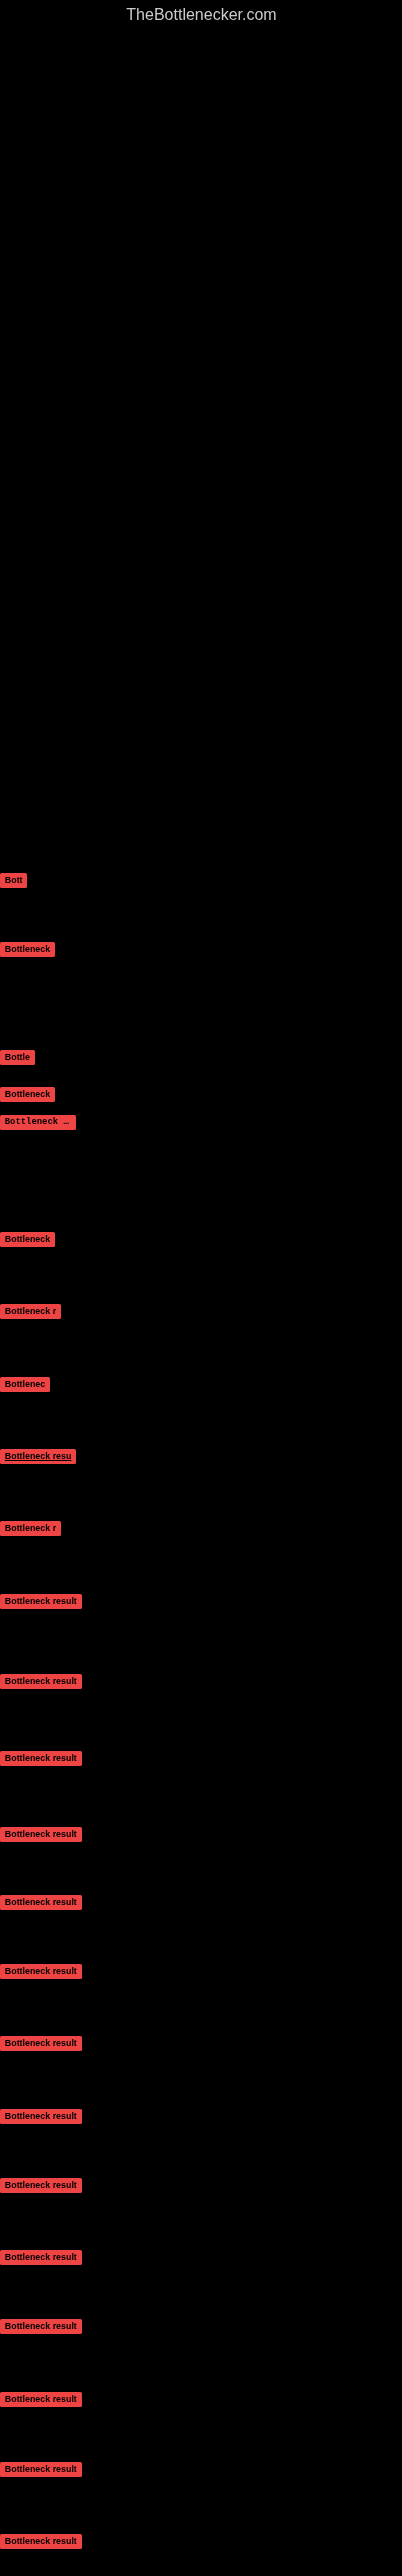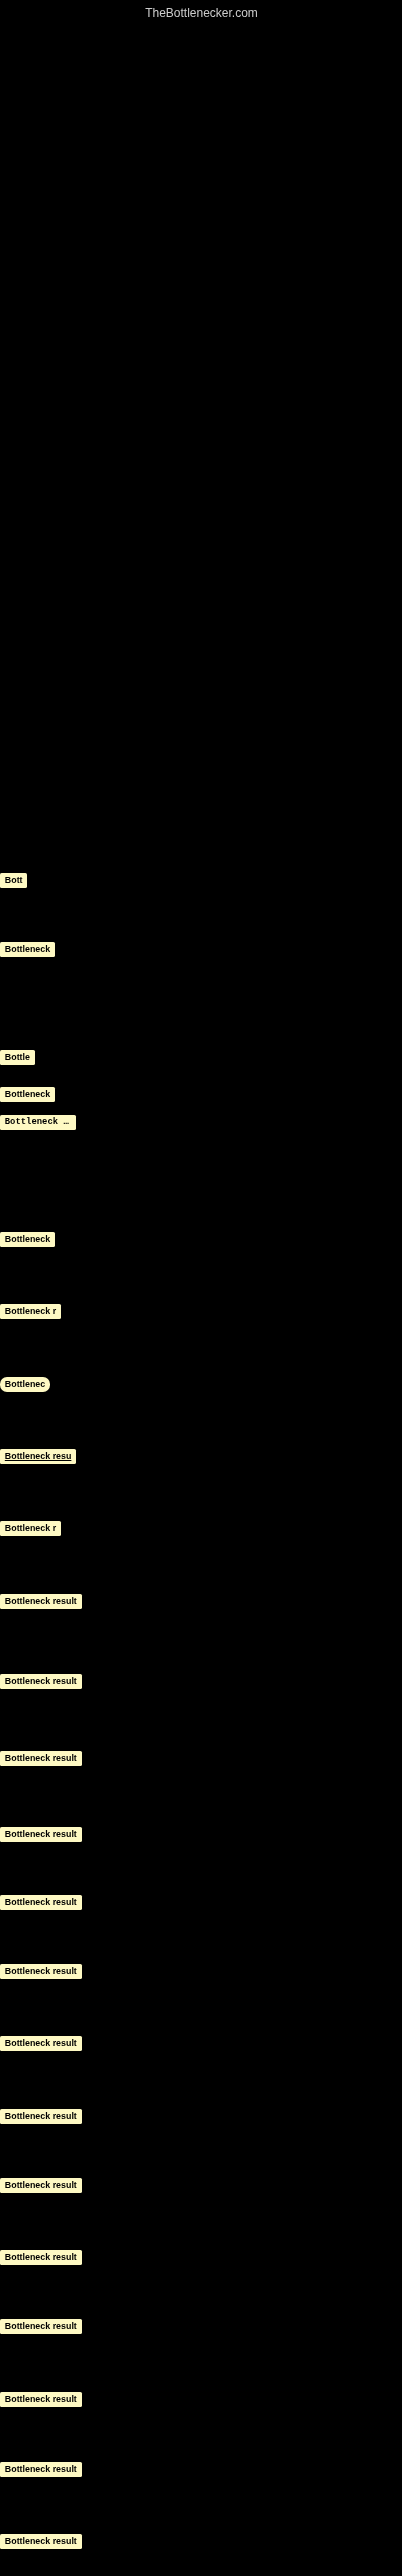--- a/index.html
+++ b/index.html
@@ -11,29 +11,29 @@
     body {
       background-color: #000000;
       width: 403px;
       min-height: 2576px;
       font-family: Arial, sans-serif;
       position: relative;
     }
 
     .site-title {
       color: #cccccc;
-      font-size: 12px;
+      font-size: 16px;
       text-align: center;
       padding-top: 6.4px;
       padding-bottom: 3.2px;
     }
 
     .bottleneck-label {
       display: inline-block;
-      background-color: #fef9c3;
+      background-color: #ef4444;
       color: #000000;
       font-size: 8.9px;
       font-weight: bold;
       padding: 2.4px 4.8px;
       border-radius: 1.6px;
       white-space: nowrap;
       overflow: hidden;
       text-overflow: ellipsis;
     }
 
@@ -48,21 +48,21 @@
 <div class="site-title">TheBottlenecker.com</div>
 
 <div id="results-container">
     <div class="result-row" style="top: 873px; left: 0px;"><span class="bottleneck-label" style="max-width: 32px;">Bott</span></div>
     <div class="result-row" style="top: 942px; left: 0px;"><span class="bottleneck-label" style="max-width: 58px;">Bottleneck</span></div>
     <div class="result-row" style="top: 1014px; left: 0px;"><span class="bottleneck-label" style="max-width: 40px; margin-top: 36px;">Bottle</span></div>
     <div class="result-row" style="top: 1087px; left: 0px;"><span class="bottleneck-label" style="max-width: 58px;">Bottleneck</span></div>
     <div class="result-row" style="top: 1115px; left: 0px; font-family: Liberation Mono, monospace;"><span class="bottleneck-label" style="max-width: 76px;">Bottleneck res</span></div>
     <div class="result-row" style="top: 1232px; left: 0px;"><span class="bottleneck-label" style="max-width: 58px;">Bottleneck</span></div>
     <div class="result-row" style="top: 1304px; left: 0px;"><span class="bottleneck-label" style="max-width: 66px;">Bottleneck r</span></div>
-    <div class="result-row" style="top: 1377px; left: 0px;"><span class="bottleneck-label" style="max-width: 53px; border-radius: 7px;">Bottlenec</span></div>
+    <div class="result-row" style="top: 1377px; left: 0px;"><span class="bottleneck-label" style="max-width: 53px;">Bottlenec</span></div>
     <div class="result-row" style="top: 1449px; left: 0px;"><span class="bottleneck-label" style="max-width: 82px; text-decoration: underline;">Bottleneck resu</span></div>
     <div class="result-row" style="top: 1521px; left: 0px;"><span class="bottleneck-label" style="max-width: 66px;">Bottleneck r</span></div>
     <div class="result-row" style="top: 1594px; left: 0px;"><span class="bottleneck-label" style="max-width: 93px;">Bottleneck result</span></div>
     <div class="result-row" style="top: 1674px; left: 0px;"><span class="bottleneck-label" style="max-width: 93px;">Bottleneck result</span></div>
     <div class="result-row" style="top: 1751px; left: 0px;"><span class="bottleneck-label" style="max-width: 93px;">Bottleneck result</span></div>
     <div class="result-row" style="top: 1827px; left: 0px;"><span class="bottleneck-label" style="max-width: 93px;">Bottleneck result</span></div>
     <div class="result-row" style="top: 1895px; left: 0px;"><span class="bottleneck-label" style="max-width: 93px;">Bottleneck result</span></div>
     <div class="result-row" style="top: 1964px; left: 0px;"><span class="bottleneck-label" style="max-width: 93px;">Bottleneck result</span></div>
     <div class="result-row" style="top: 2036px; left: 0px;"><span class="bottleneck-label" style="max-width: 93px;">Bottleneck result</span></div>
     <div class="result-row" style="top: 2109px; left: 0px;"><span class="bottleneck-label" style="max-width: 93px;">Bottleneck result</span></div>

